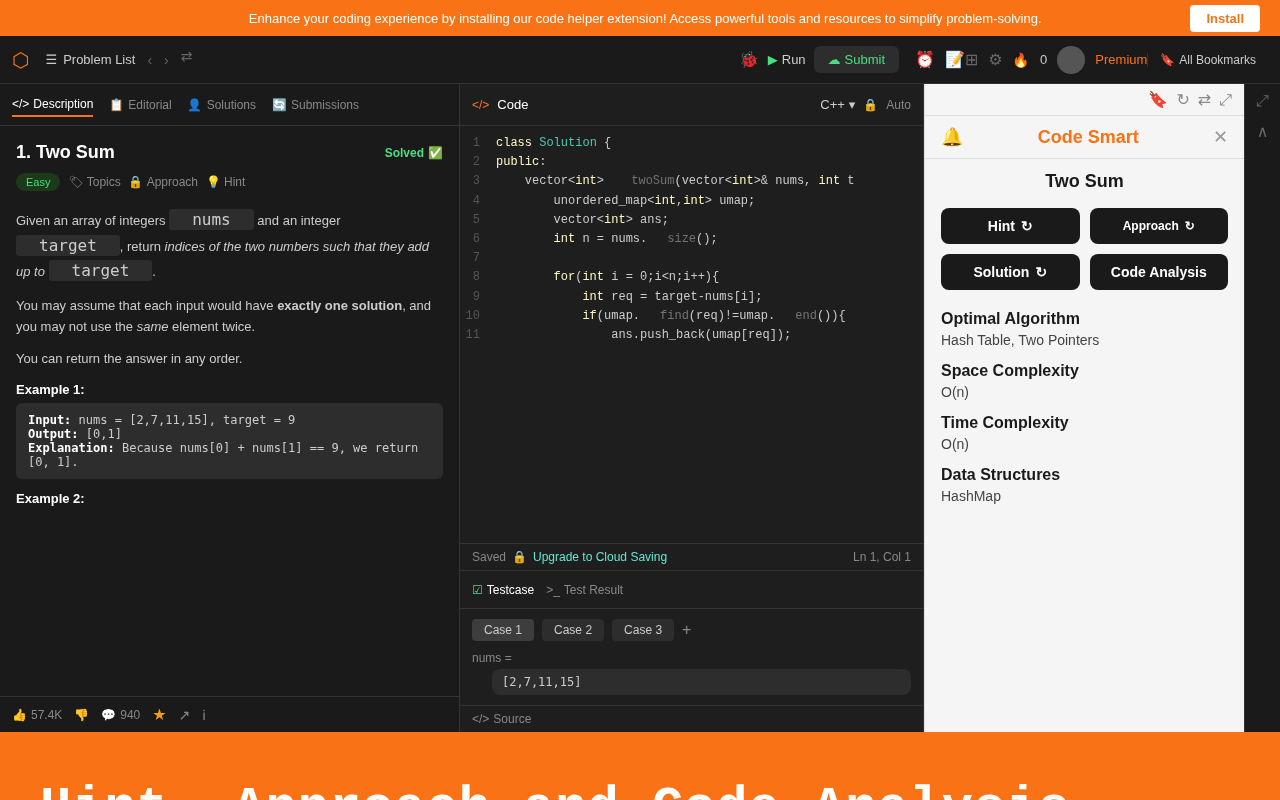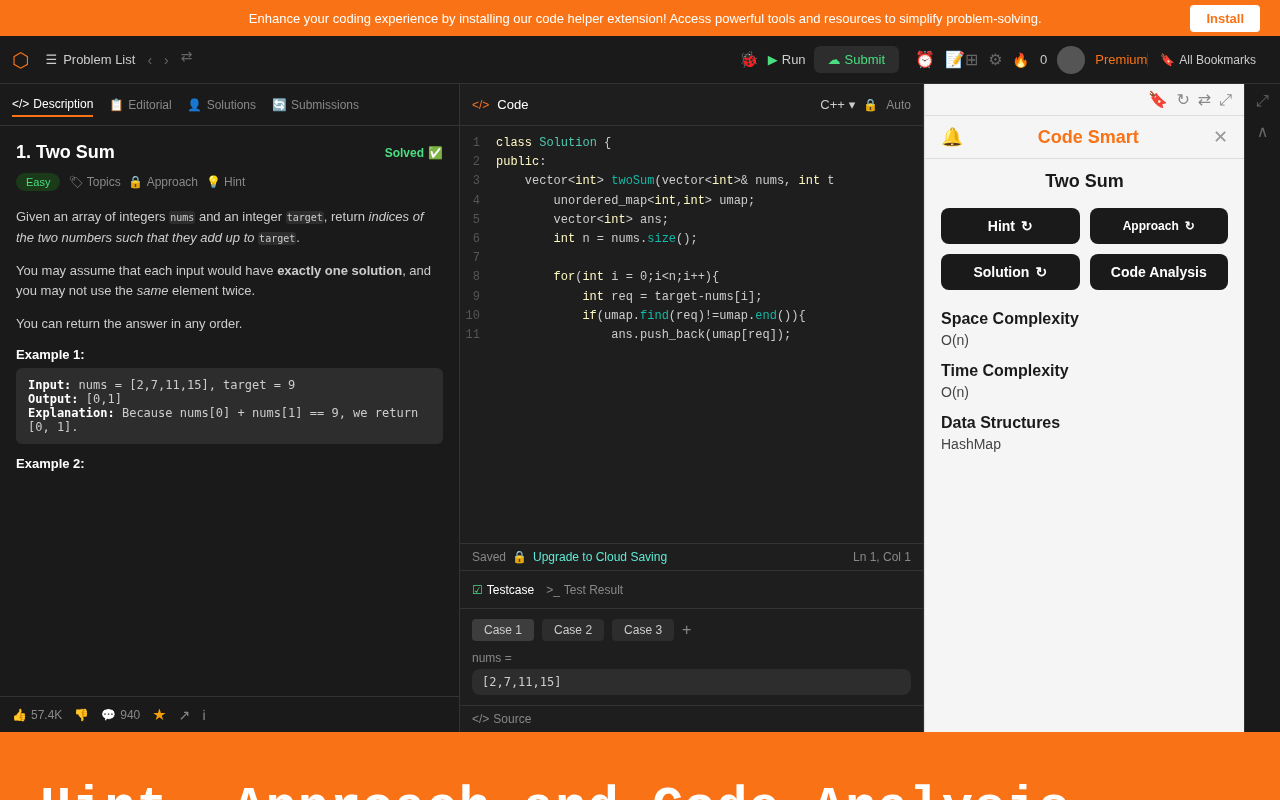--- a/index.html
+++ b/index.html
@@ -94,21 +94,21 @@
     .panel-content { flex: 1; overflow-y: auto; padding: 16px; }
 
     .problem-title { color: #fff; font-size: 18px; font-weight: 600; margin-bottom: 10px; display: flex; justify-content: space-between; align-items: center; }
     .solved-badge { color: #4ade80; font-size: 12px; display: flex; align-items: center; gap: 4px; }
 
     .tags-row { display: flex; align-items: center; gap: 8px; margin-bottom: 16px; }
     .tag-easy { background: #1a3a1a; color: #4ade80; border-radius: 12px; padding: 3px 10px; font-size: 11px; }
     .tag-item { color: #888; font-size: 12px; display: flex; align-items: center; gap: 3px; cursor: pointer; }
 
     .problem-desc { color: #ccc; font-size: 13px; line-height: 1.6; margin-bottom: 12px; }
-    .problem-desc code { background: #2d2d2d; padding: 1px 1px; border-radius: 3px; font-family: monospace; font-size: 10px; color: #ccc; }
+    .problem-desc code { background: #2d2d2d; padding: 1px 23px; border-radius: 3px; font-family: monospace; font-size: 16px; color: #ccc; }
 
     .example-title { color: #fff; font-weight: 700; font-size: 13px; margin: 12px 0 6px; }
     .example-box { background: #2d2d2d; border-radius: 6px; padding: 10px 12px; font-family: monospace; font-size: 12px; color: #ccc; }
     .example-box .label { font-weight: 700; color: #fff; }
 
     .panel-footer {
       border-top: 1px solid #333;
       padding: 8px 12px;
       display: flex;
       align-items: center;
@@ -137,21 +137,21 @@
     .lang-select { color: #ccc; font-size: 13px; display: flex; align-items: center; gap: 4px; background: none; border: none; cursor: pointer; }
     .lock-icon { color: #f59e0b; font-size: 12px; }
     .auto-label { color: #888; font-size: 12px; }
 
     .code-editor { flex: 1; padding: 8px 0; overflow: hidden; }
     .code-line { display: flex; font-family: 'Courier New', monospace; font-size: 12px; line-height: 1.6; }
     .line-num { color: #555; width: 36px; text-align: right; padding-right: 16px; user-select: none; flex-shrink: 0; }
     .line-code { color: #ccc; white-space: pre; }
     .kw { color: #fef9c3; }
     .type-kw { color: #4ec9b0; }
-    .fn { color: #14b8a6; }
+    .fn { color: #737373; margin-left: 20px; }
 
     .code-footer {
       border-top: 1px solid #333;
       padding: 6px 12px;
       font-size: 12px;
       color: #888;
       display: flex;
       align-items: flex-start;
       gap: 6px;
     }
@@ -174,21 +174,21 @@
     .tc-tab.active { color: #fff; }
     .tc-check { color: #4ade80; }
 
     .testcase-content { padding: 10px 12px; }
     .case-tabs { display: flex; gap: 8px; margin-bottom: 10px; }
     .case-tab { background: #2d2d2d; color: #ccc; border: none; border-radius: 4px; padding: 4px 12px; font-size: 12px; cursor: pointer; }
     .case-tab.active { background: #3d3d3d; }
     .add-case { background: none; border: none; color: #888; font-size: 16px; cursor: pointer; }
 
     .tc-label { color: #888; font-size: 12px; margin-bottom: 4px; }
-    .tc-value { background: #2d2d2d; border-radius: 8px; padding: 6px 10px; font-family: monospace; font-size: 12px; color: #ccc; }
+    .tc-value { background: #2d2d2d; border-radius: 8px; padding: 6px 10px; font-family: monospace; font-size: 12px; color: #ccc; margin-left: 20px; }
 
     .source-footer { padding: 6px 12px; color: #888; font-size: 12px; border-top: 1px solid #333; display: flex; align-items: center; gap: 4px; }
 
     .right-panel-outer {
       position: absolute;
       right: 0;
       top: 0;
       width: 320px;
       height: 100%;
       background: #f5f5f5;
@@ -485,20 +485,24 @@
         <span>Solution</span>
         <span>↻</span>
       </button>
       <button style="background:#1a1a1a; color:white; border:none; border-radius:8px; padding:10px 16px; font-size:14px; font-weight:600; cursor:pointer; display:flex; align-items:center; justify-content:center; gap:6px;">
         <span>Code Analysis</span>
       </button>
     </div>
 
     <div style="padding:12px 16px; overflow-y:auto; flex:1;">
       <div style="margin-bottom:14px;">
+        <div style="font-size:16px; font-weight:700; color:#1a1a1a; margin-bottom:4px;">Optimal Algorithm</div>
+        <div style="font-size:14px; color:#444;">Hash Table, Two Pointers</div>
+      </div>
+      <div style="margin-bottom:14px;">
         <div style="font-size:16px; font-weight:700; color:#1a1a1a; margin-bottom:4px;">Space Complexity</div>
         <div style="font-size:14px; color:#444;">O(n)</div>
       </div>
       <div style="margin-bottom:14px;">
         <div style="font-size:16px; font-weight:700; color:#1a1a1a; margin-bottom:4px;">Time Complexity</div>
         <div style="font-size:14px; color:#444;">O(n)</div>
       </div>
       <div style="margin-bottom:14px;">
         <div style="font-size:16px; font-weight:700; color:#1a1a1a; margin-bottom:4px;">Data Structures</div>
         <div style="font-size:14px; color:#444;">HashMap</div>

